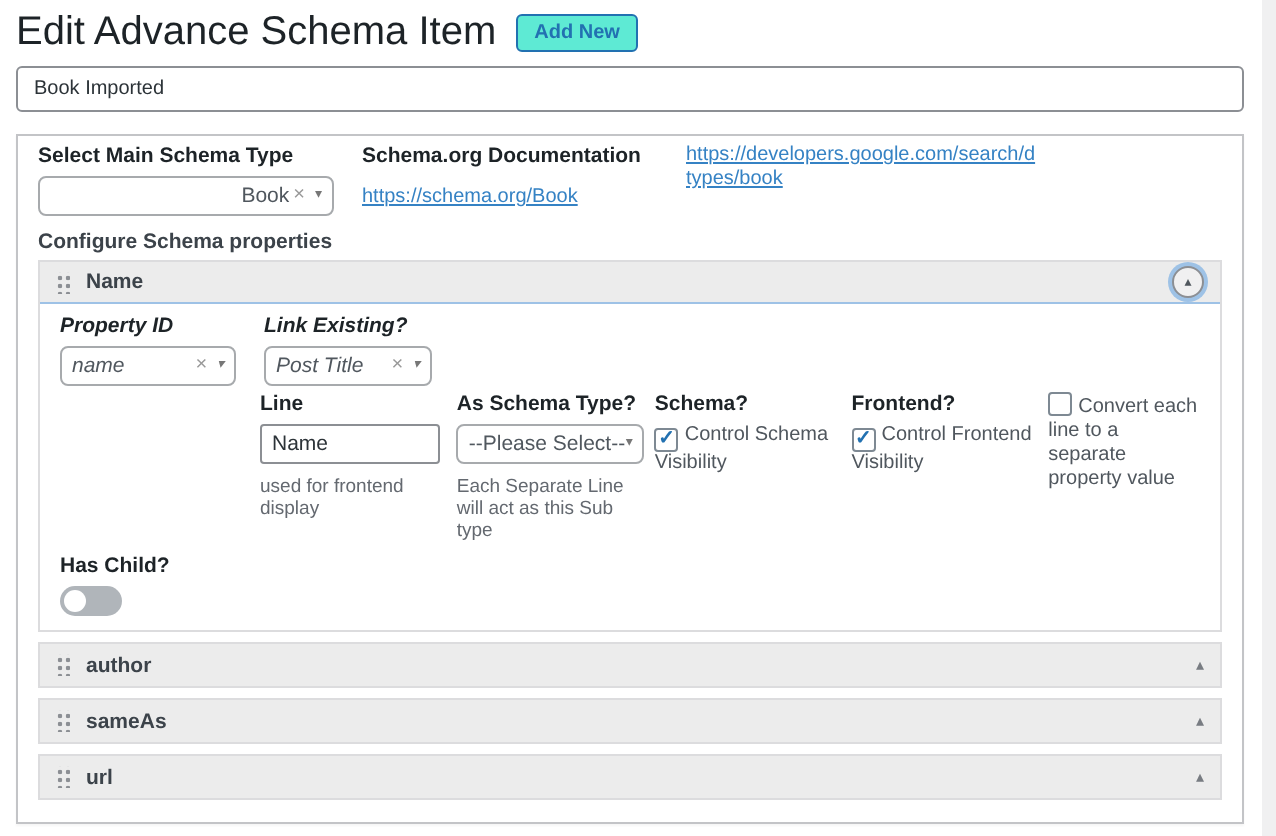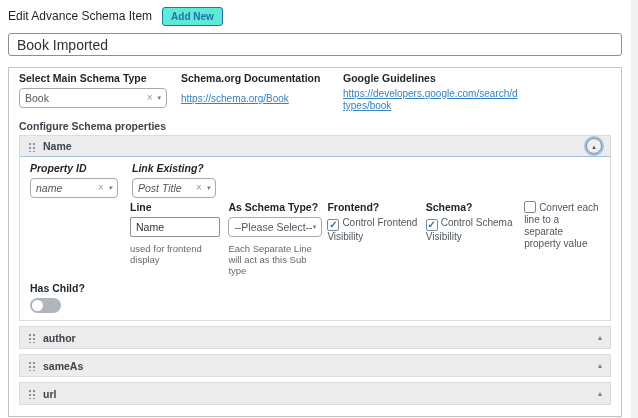--- a/index.html
+++ b/index.html
@@ -7,29 +7,29 @@
   body {
     width:638px; height:418px; overflow:hidden;
     background:#f0f0f1;
     font-family:"Liberation Sans", sans-serif;
     color:#3c434a;
   }
   .page { background:#fff; width:631px; height:418px; padding:4px 9px 0 8px; }
 
   
   .page-header { display:flex; align-items:center; gap:10px; margin:2px 0 7px; }
-  .page-title { font-size:12px; font-weight:400; color:#1d2327; margin:0; line-height:20px; }
+  .page-title { font-size:20px; font-weight:400; color:#1d2327; margin:0; line-height:20px; }
   .add-new-btn {
     font-size:10px; font-weight:600; color:#2271b1; background:#5eead4;
     border:1px solid #2271b1; border-radius:3px; padding:3px 8px; cursor:pointer; line-height:11px;
   }
 
   .post-title-input {
     width:100%; height:23px; border:1px solid #8c8f94; border-radius:3px;
-    padding:0 8px; font-size:14px; color:#2c3338; font-family:inherit; background:#fff;
+    padding:0 8px; font-size:10px; color:#2c3338; font-family:inherit; background:#fff;
   }
 
   
   .postbox { margin-top:11px; background:#fff; border:1px solid #c3c4c7; box-shadow:0 1px 1px rgba(0,0,0,.04); }
   .postbox-header {
     display:flex; align-items:center; justify-content:space-between;
     padding:4px 8px; border-bottom:1px solid #c3c4c7;
   }
   .postbox-title { font-size:11px; font-weight:700; color:#1d2327; }
   .handle-actions { display:flex; align-items:center; gap:2px; }
@@ -48,21 +48,21 @@
   .link-line { display:block; }
 
   
   .select2 {
     display:flex; align-items:center; border:1px solid #a7aaad; border-radius:4px;
     height:20px; padding:0 5px; font-size:10.5px; color:#50575e; background:#fff; cursor:pointer;
   }
   .select2 .val { flex:1; white-space:nowrap; overflow:hidden; }
   .select2 .clear { color:#999; font-size:10px; margin:0 5px 0 2px; line-height:10px; }
   .select2 .arrow { color:#777; font-size:7px; line-height:8px; }
-  .w-main { width:148px; }
+  .w-main { width:148px;text-align:right; }
   .w-pid  { width:88px; }
   .w-link { width:84px; }
   .w-as   { width:94px; }
 
   .configure-label { font-size:10.5px; font-weight:600; color:#3c434a; margin:7px 0 3px; line-height:12px; }
 
   
   .acc-item { border:1px solid #dcdcde; background:#fff; margin-bottom:5px; }
   .acc-head { display:flex; align-items:center; height:21px; padding:0 8px; background:#ececec; gap:8px; cursor:pointer; }
   .acc-head.active { border-bottom:1px solid #9ec2e6; }
@@ -123,21 +123,20 @@
             <span class="val">Book</span>
             <span class="clear">×</span>
             <span class="arrow">▾</span>
           </div>
         </div>
         <div class="col-docs">
           <div class="field-label">Schema.org Documentation</div>
           <a class="link" href="#">https://schema.org/Book</a>
         </div>
         <div class="col-google">
-          <div class="field-label">Google Guidelines</div>
           <a class="link" href="#"><span class="link-line">https://developers.google.com/search/d</span><span class="link-line">types/book</span></a>
         </div>
       </div>
 
       <div class="configure-label">Configure Schema properties</div>
 
       <div class="acc-item">
         <div class="acc-head active">
           <span class="drag-handle"></span>
           <span class="acc-label">Name</span>
@@ -172,26 +171,26 @@
             </div>
             <div class="fc">
               <div class="field-label">As Schema Type?</div>
               <div class="select2 w-as">
                 <span class="val">--Please Select--</span>
                 <span class="arrow">▾</span>
               </div>
               <div class="help">Each Separate Line will act as this Sub type</div>
             </div>
             <div class="fc">
+              <div class="field-label">Schema?</div>
+              <div class="cb-wrap"><span class="checkbox">✓</span><span>Control Schema Visibility</span></div>
+            </div>
+            <div class="fc">
               <div class="field-label">Frontend?</div>
               <div class="cb-wrap"><span class="checkbox">✓</span><span>Control Frontend Visibility</span></div>
-            </div>
-            <div class="fc">
-              <div class="field-label">Schema?</div>
-              <div class="cb-wrap"><span class="checkbox">✓</span><span>Control Schema Visibility</span></div>
             </div>
             <div class="fc narrow">
               <div class="cb-wrap"><span class="checkbox"></span><span>Convert each line to a separate property value</span></div>
             </div>
           </div>
 
           <div class="has-child">
             <div class="field-label">Has Child?</div>
             <div class="toggle">
                 <span class="knob"></span>

